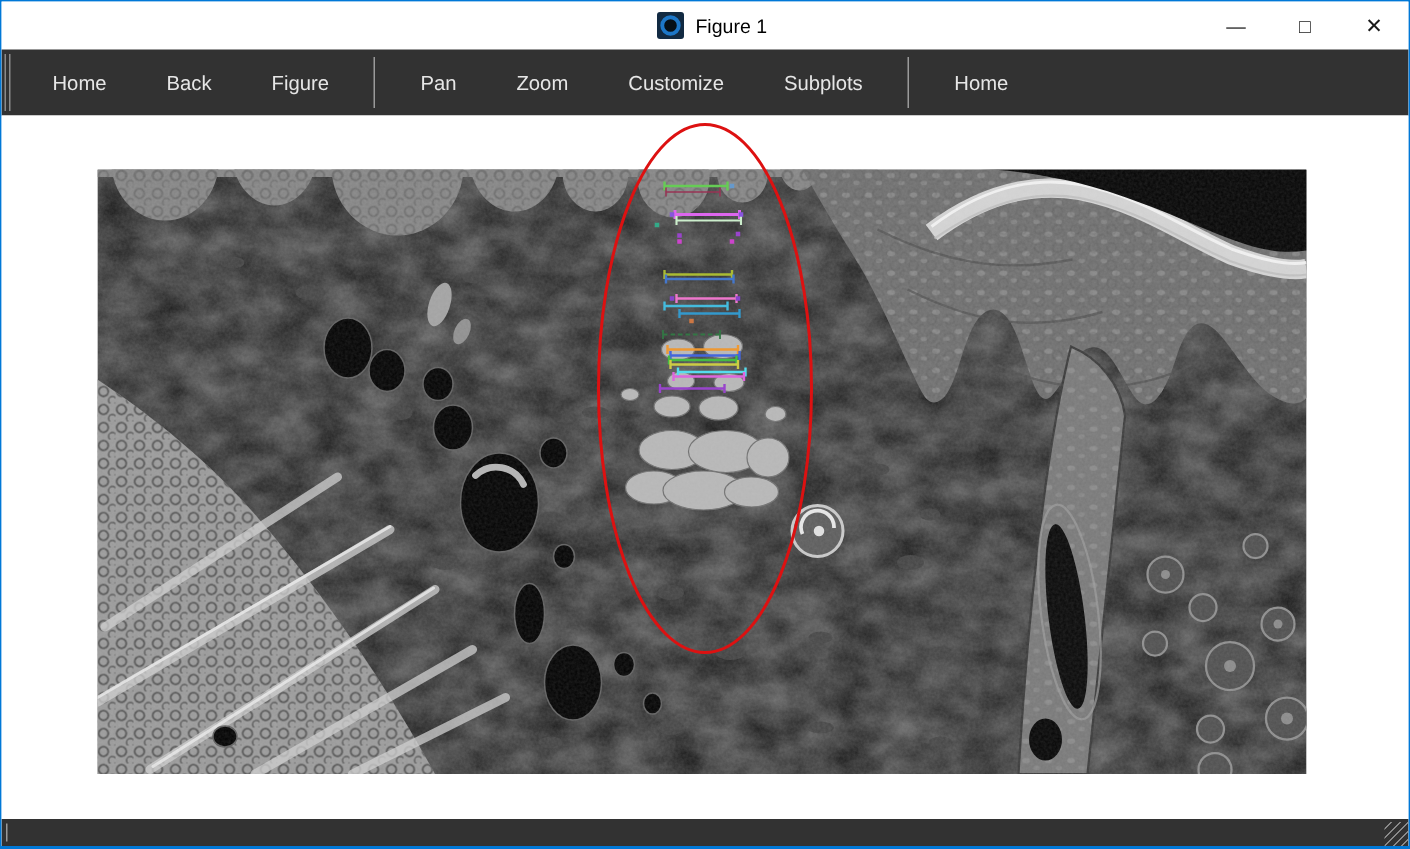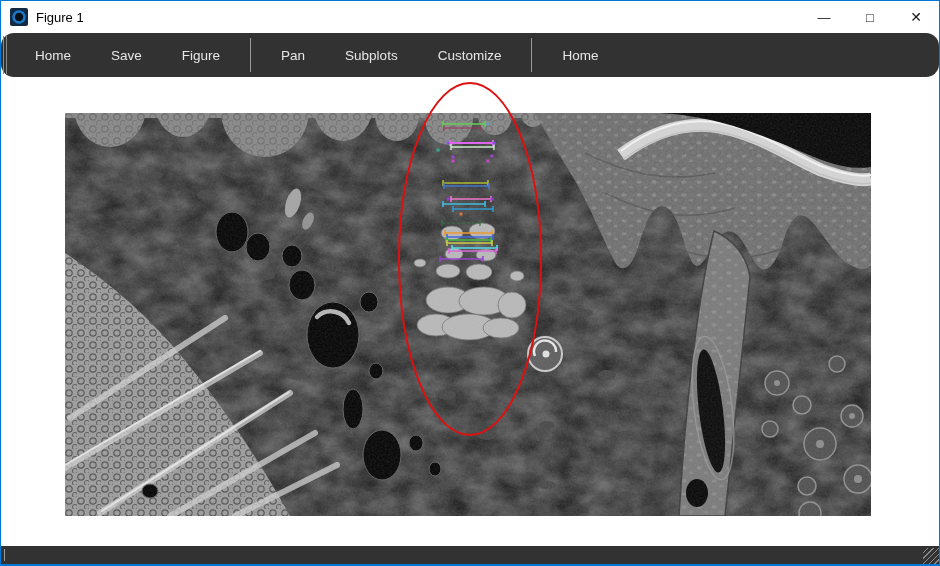--- a/index.html
+++ b/index.html
@@ -4,34 +4,34 @@
 <style>
   html,body{margin:0;padding:0;background:#888;}
   *{box-sizing:border-box;font-family:"Liberation Sans",sans-serif;}
   .window{
     position:relative;width:940px;height:566px;background:#ffffff;
     border:1px solid #0078d7;border-bottom-width:2px;overflow:hidden;
   }
   
   .titlebar{
     position:absolute;left:0;top:0;width:938px;height:32px;background:#ffffff;
-    display:flex;align-items:center;
+    display:flex;align-items:center;justify-content:center;
   }
   .app-icon{width:18px;height:18px;margin-left:9px;display:inline-block;}
   .title-text{margin-left:8px;font-size:13px;color:#000;}
   .win-controls{position:absolute;right:0;top:0;height:32px;display:flex;}
   .win-btn{
     width:46px;height:32px;border:none;background:transparent;color:#1a1a1a;
     font-size:13px;display:flex;align-items:center;justify-content:center;cursor:default;padding:0;
   }
   .win-btn.close{font-size:14px;}
   
   .toolbar{
     position:absolute;left:0;top:32px;width:938px;height:44px;background:#323232;
-    display:flex;align-items:center;border-radius:13px;
+    display:flex;align-items:center;
   }
   .tb-grip{width:4px;height:38px;margin:0 8px 0 2px;border-left:1px solid #8a8a8a;border-right:1px solid #8a8a8a;}
   .tb-btn{
     background:transparent;border:none;color:#e6e6e6;font-size:13.5px;
     padding:10px 14px;margin:0 6px;cursor:default;
   }
   .tb-sep{width:1px;height:34px;background:#9a9a9a;margin:0 10px;}
   
   .canvas{position:absolute;left:0;top:76px;width:938px;height:469px;background:#ffffff;}
   .histology{position:absolute;left:64px;top:112px;}
@@ -63,26 +63,27 @@
     <div class="win-controls">
       <button class="win-btn">—</button>
       <button class="win-btn">□</button>
       <button class="win-btn close">✕</button>
     </div>
   </div>
 
   <div class="toolbar">
     <div class="tb-grip"></div>
     <button class="tb-btn">Home</button>
-    <button class="tb-btn">Save</button>
+    <button class="tb-btn">Back</button>
     <button class="tb-btn">Figure</button>
     <div class="tb-sep"></div>
     <button class="tb-btn">Pan</button>
+    <button class="tb-btn">Zoom</button>
+    <button class="tb-btn">Customize</button>
     <button class="tb-btn">Subplots</button>
-    <button class="tb-btn">Customize</button>
     <div class="tb-sep"></div>
     <button class="tb-btn">Home</button>
   </div>
 
   <div class="canvas"></div>
 
   <svg class="histology" width="806" height="403" viewBox="0 0 806 403">
     <defs>
       <filter id="nzC" x="0%" y="0%" width="100%" height="100%">
         <feTurbulence type="fractalNoise" baseFrequency="0.035 0.05" numOctaves="4" seed="11" stitchTiles="stitch"></feTurbulence>

